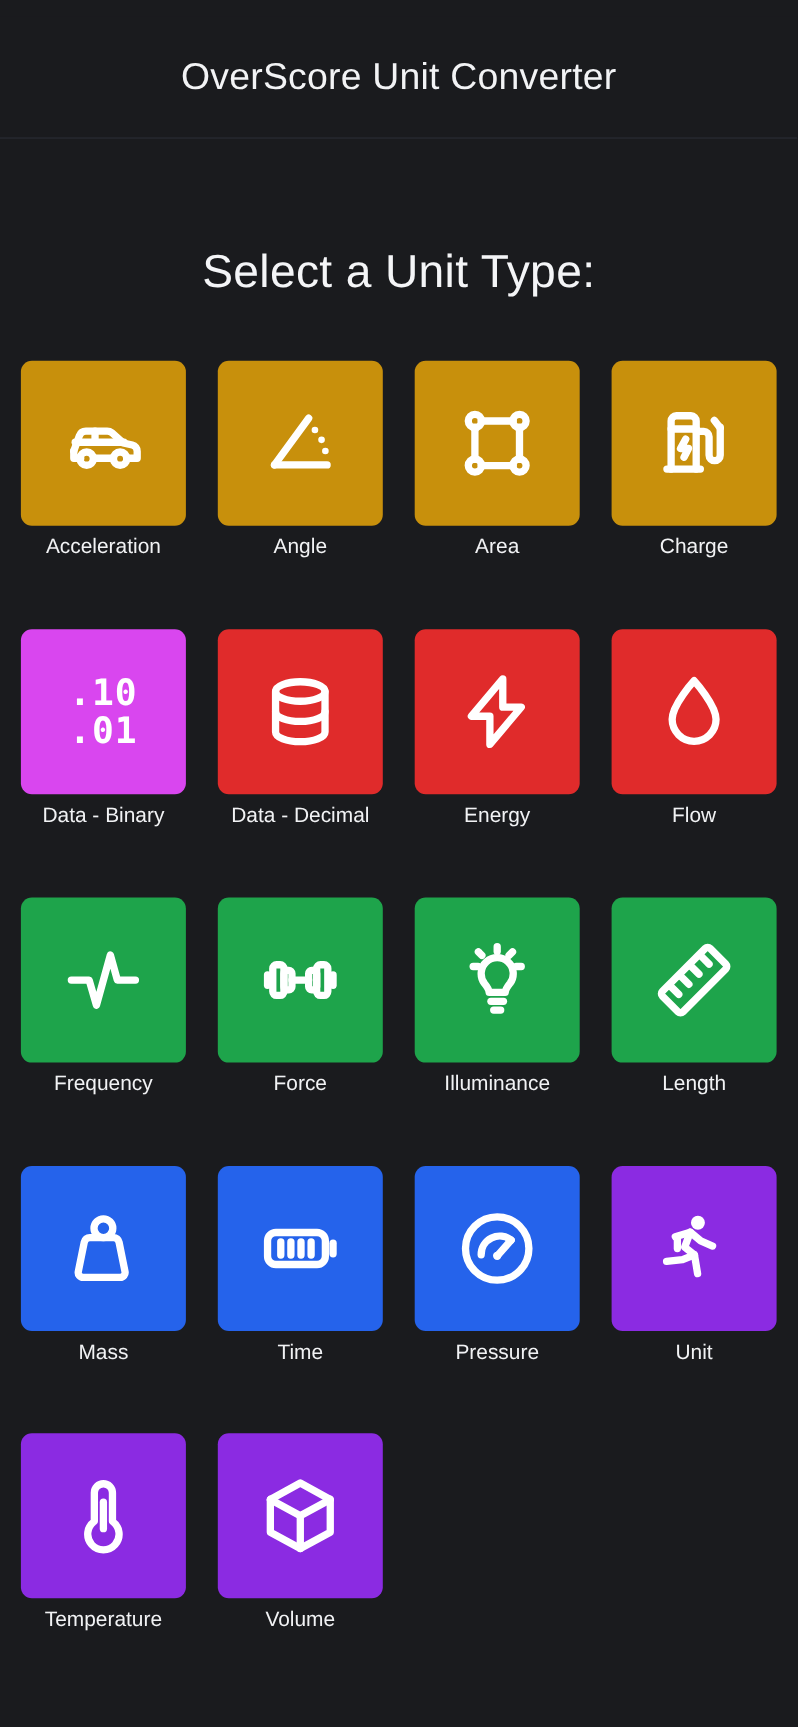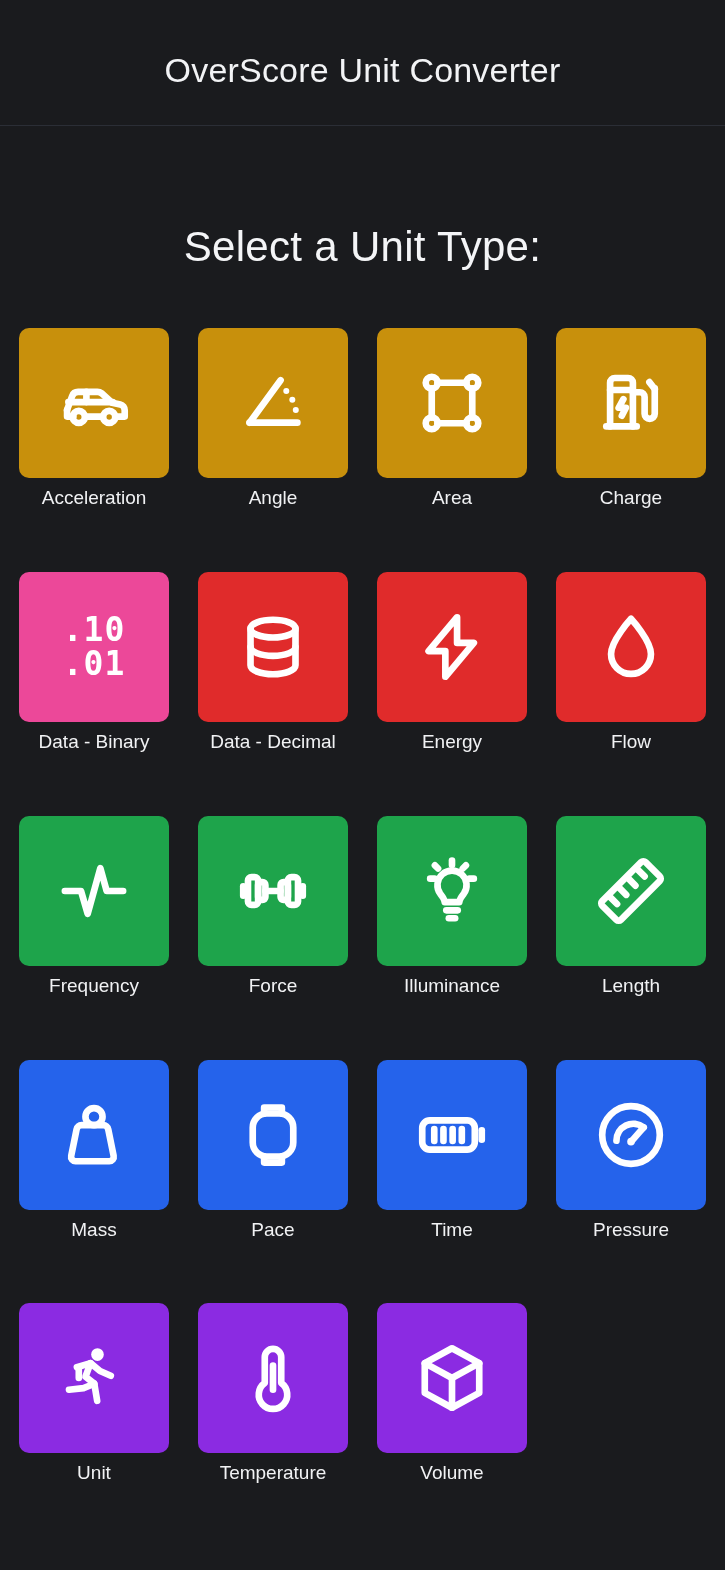--- a/index.html
+++ b/index.html
@@ -159,21 +159,21 @@
                   <path d="M9.6 10.8l-1.5 2.7h2.3l-1.3 2.5"></path>
                   <path d="M12.6 8.6h2.2a1.5 1.5 0 0 1 1.5 1.5v5.3a1.6 1.6 0 0 0 3.2 0V7.4"></path>
                   <path d="M19.5 7.6l-1.7-2.2"></path>
                 </g>
               </svg>
             </span>
           </div>
           <div class="tile-label">Charge</div>
         </div>
         <div class="tile">
-          <div class="tile-box" style="background: #ec4899;">
+          <div class="tile-box" style="background: #d946ef;">
             <span class="binary-icon">
               <div>.10</div>
               <div>.01</div>
             </span>
           </div>
           <div class="tile-label">Data - Binary</div>
         </div>
         <div class="tile">
           <div class="tile-box" style="background: rgb(224, 43, 43);">
             <span>
@@ -288,34 +288,20 @@
               </svg>
             </span>
           </div>
           <div class="tile-label">Mass</div>
         </div>
         <div class="tile">
           <div class="tile-box" style="background: rgb(37, 99, 235);">
             <span>
               <svg viewBox="0 0 24 24">
                 <g fill="none" stroke="#fff" stroke-width="2.1" stroke-linecap="round" stroke-linejoin="round">
-                  <rect x="5.6" y="5.2" width="12.8" height="13.6" rx="4.4"></rect>
-                  <path d="M9.2 5.2V3.3h5.6v1.9"></path>
-                  <path d="M9.2 18.8v1.9h5.6v-1.9"></path>
-                </g>
-              </svg>
-            </span>
-          </div>
-          <div class="tile-label">Pace</div>
-        </div>
-        <div class="tile">
-          <div class="tile-box" style="background: rgb(37, 99, 235);">
-            <span>
-              <svg viewBox="0 0 24 24">
-                <g fill="none" stroke="#fff" stroke-width="2.1" stroke-linecap="round" stroke-linejoin="round">
                   <rect x="2.6" y="7.4" width="16.6" height="9.2" rx="2.4"></rect>
                   <path d="M21.4 10.5v3"></path>
                   <path d="M6.4 10.1v3.8"></path>
                   <path d="M9.3 10.1v3.8"></path>
                   <path d="M12.2 10.1v3.8"></path>
                   <path d="M15.1 10.1v3.8"></path>
                 </g>
               </svg>
             </span>
           </div>

